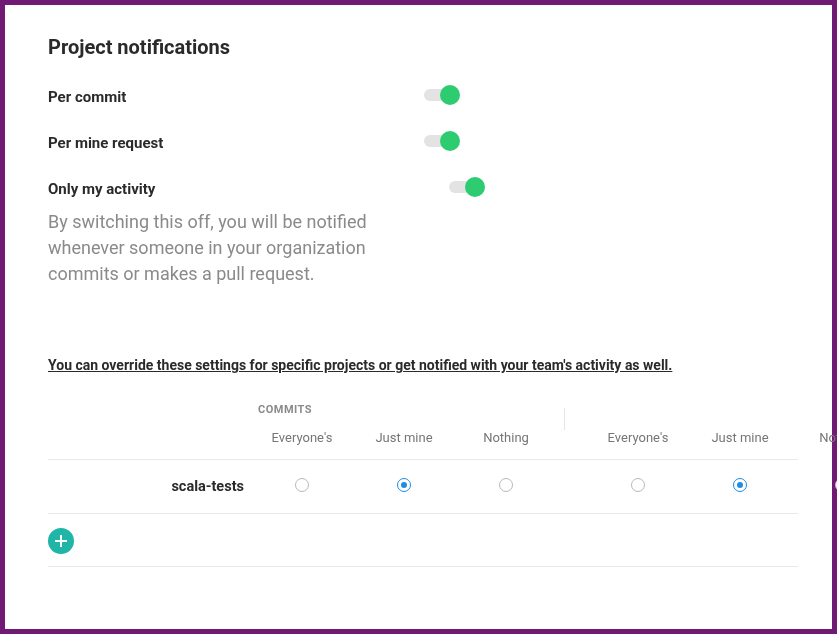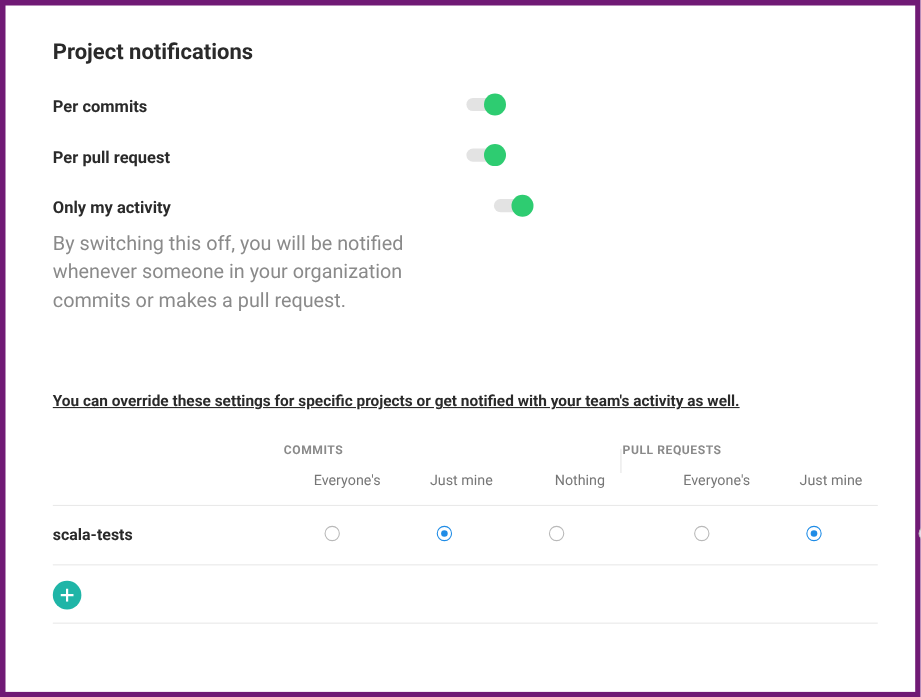--- a/index.html
+++ b/index.html
@@ -95,39 +95,40 @@
       margin-bottom: 14px;
     }
     .thead-row1 .group-label { text-align: left; text-transform: uppercase; }
     .thead-row2 {
       font-size: 13px;
       color: #767676;
       padding-bottom: 14px;
       border-bottom: 1px solid #e9e9e9;
       position: relative;
     }
-    .thead-row2 .col { text-align: right; }
+    .thead-row2 .col { text-align: center; }
     .vdiv {
       position: absolute;
       top: -22px;
       bottom: 0;
       left: 0;
       width: 1px;
       background: #e5e5e5;
     }
     .thead-row2 .col-div, .thead-row1 .col-div { align-self: stretch; }
 
     .trow {
       height: 54px;
       border-bottom: 1px solid #e9e9e9;
     }
     .proj-name {
       font-size: 14.5px;
       font-weight: 700;
       color: #2a2a2a;
+      text-align: right;
     }
     .radio {
       width: 14px;
       height: 14px;
       border-radius: 50%;
       border: 1.5px solid #b9b9b9;
       margin: 0 auto;
       display: inline-block;
       position: relative;
       cursor: pointer;
@@ -170,31 +171,31 @@
     .add-btn svg { display: block; }
   </style>
 </head>
 <body>
 
 <div class="card">
   <h1 class="page-title">Project notifications</h1>
 
   <div class="toggle-row">
     <div class="toggle-label-block">
-      <div class="toggle-label">Per commits</div>
+      <div class="toggle-label">Per commit</div>
     </div>
     <div class="toggle">
       <div class="toggle-track"></div>
       <div class="toggle-knob"></div>
     </div>
   </div>
 
   <div class="toggle-row">
     <div class="toggle-label-block">
-      <div class="toggle-label">Per pull request</div>
+      <div class="toggle-label">Per mine request</div>
     </div>
     <div class="toggle">
       <div class="toggle-track"></div>
       <div class="toggle-knob"></div>
     </div>
   </div>
 
   <div class="toggle-row">
     <div class="toggle-label-block">
       <div class="toggle-label">Only my activity</div>
@@ -210,21 +211,20 @@
   <div class="override-text">You can override these settings for specific projects or get notified with your team's activity as well.</div>
 
   <div class="table">
 
     <div class="thead-row1">
       <div class="col-name"></div>
       <div class="col group-label" style="width:264px;flex:0 0 264px;">COMMITS</div>
       <div class="col-div">
           <div class="vdiv" style="top:0;"></div>
         </div>
-      <div class="col group-label" style="width:264px;flex:0 0 264px;">PULL REQUESTS</div>
       <div class="col-remove"></div>
     </div>
 
     <div class="thead-row2">
       <div class="col-name"></div>
       <div class="col">Everyone's</div>
       <div class="col">Just mine</div>
       <div class="col">Nothing</div>
       <div class="col-div">
           <div class="vdiv"></div>

